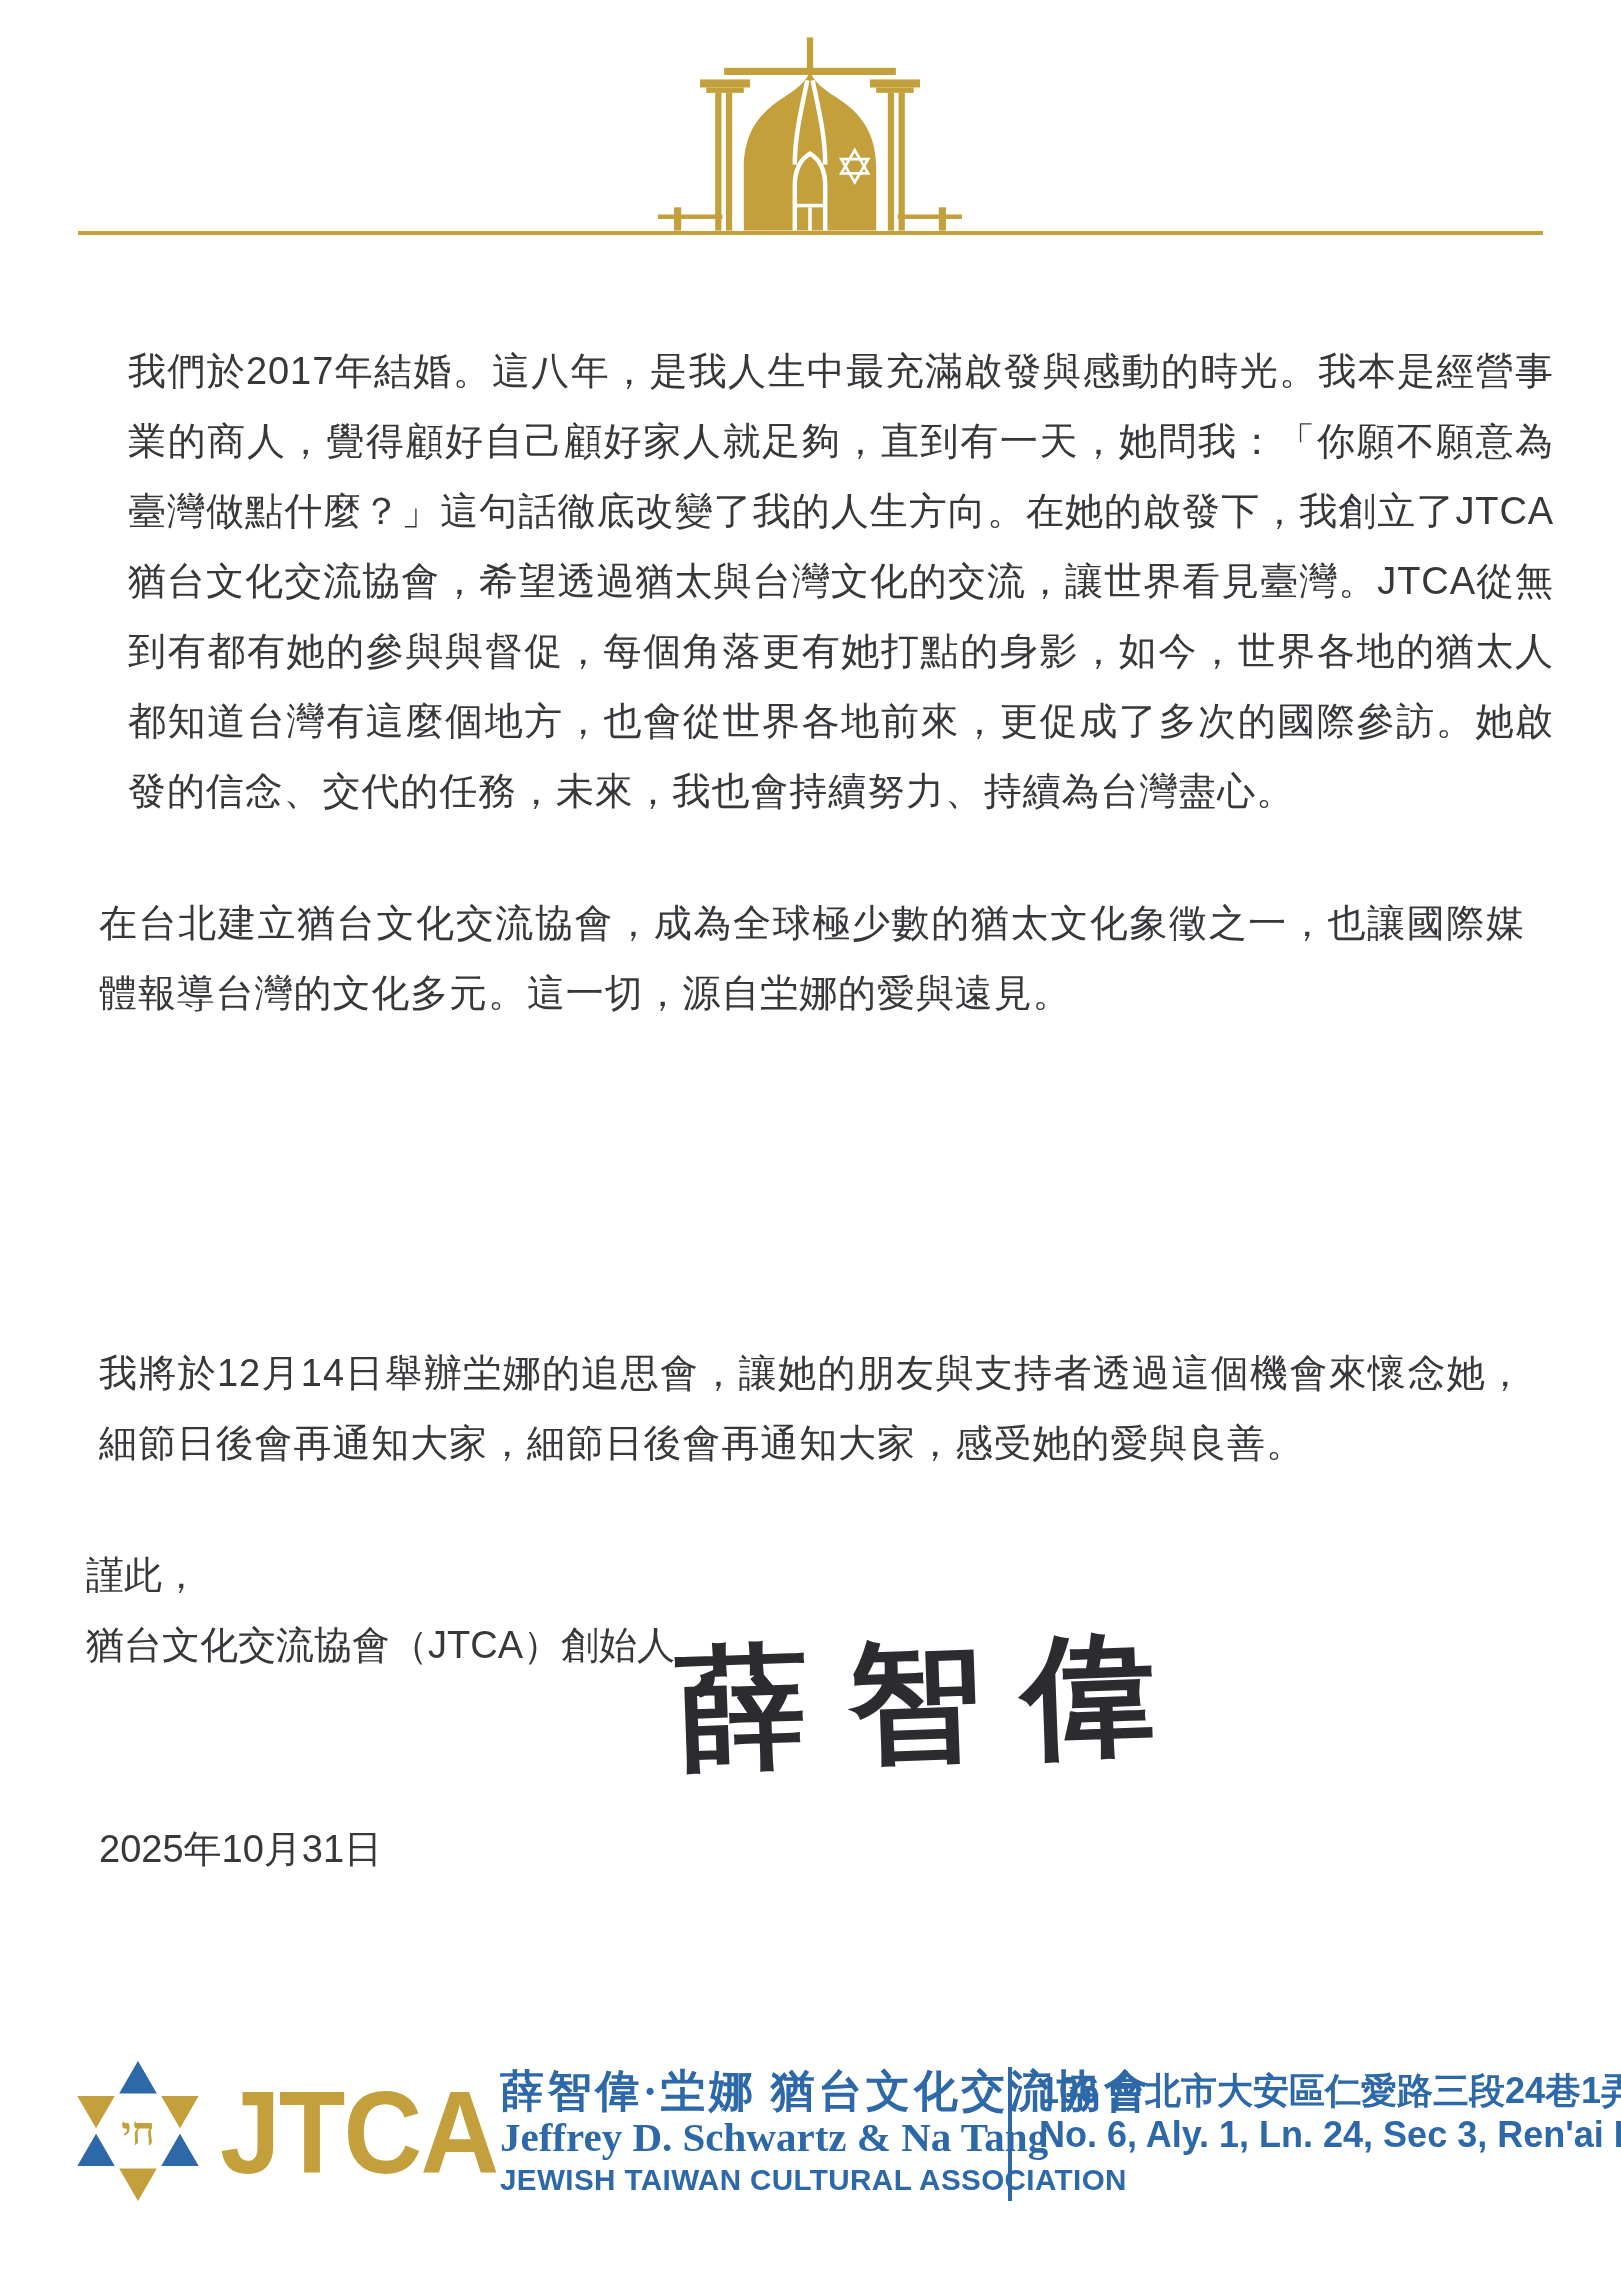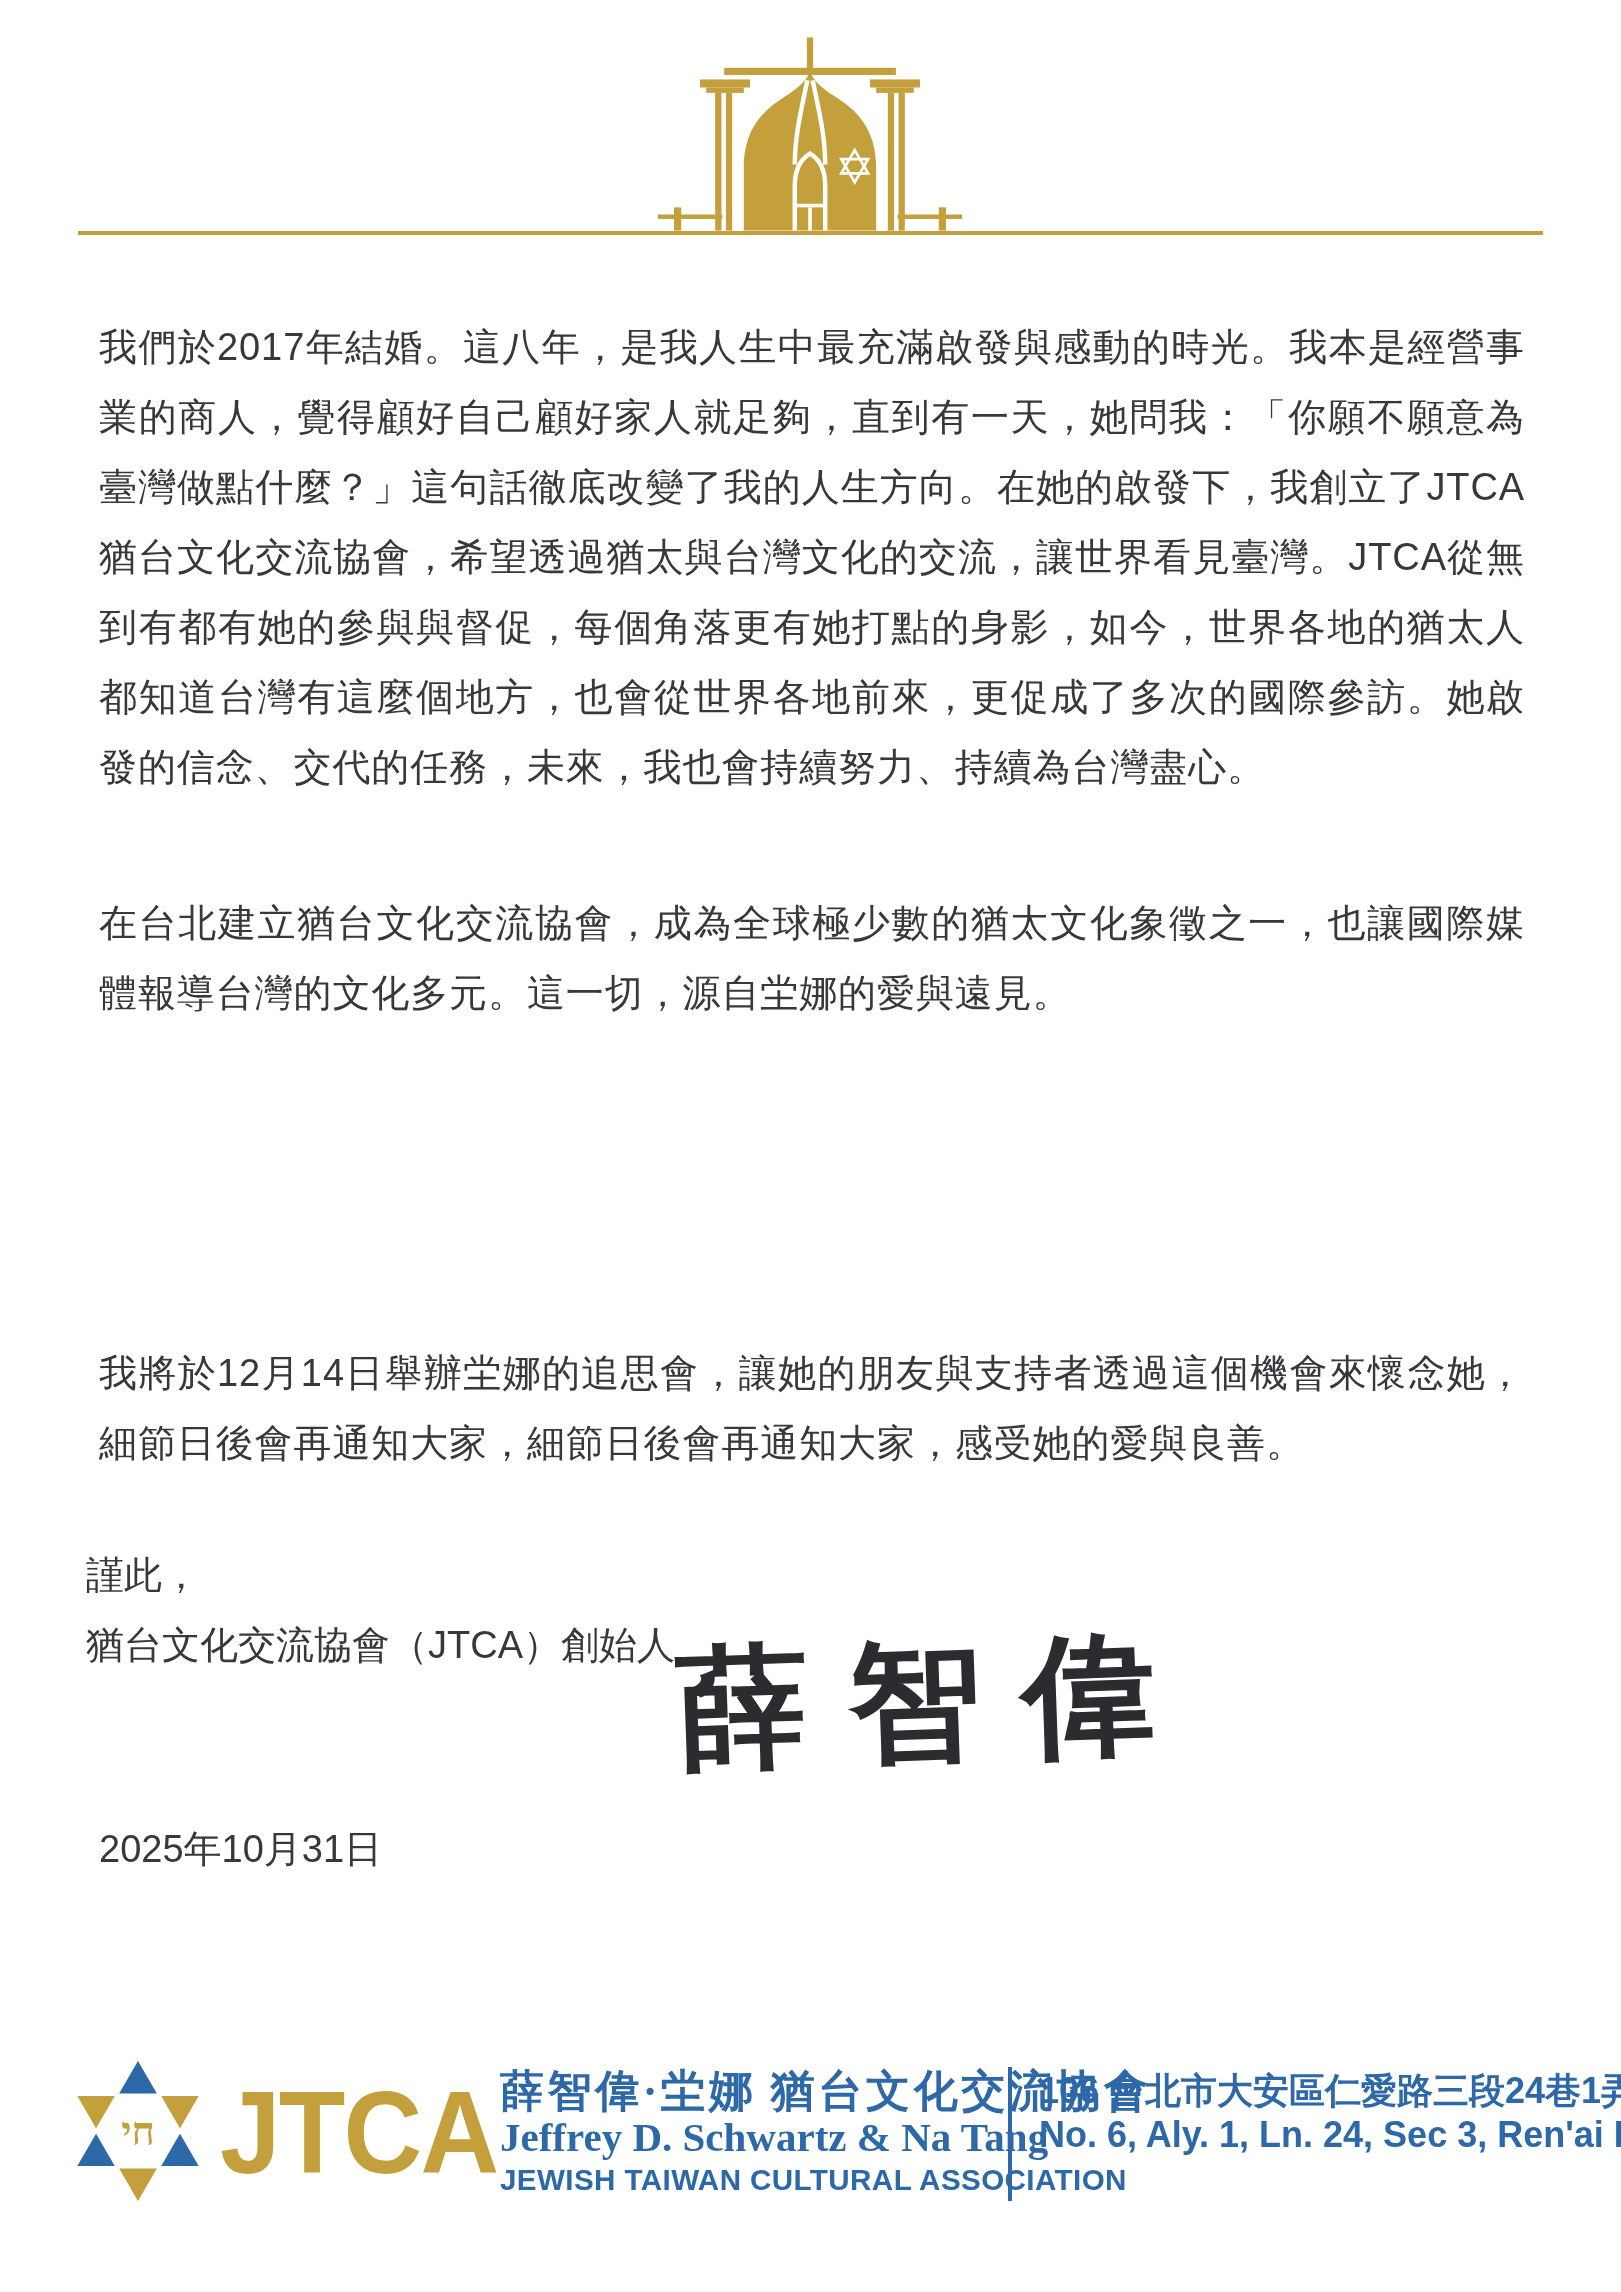--- a/index.html
+++ b/index.html
@@ -9,21 +9,21 @@
   }
   
   #gold-rule{position:absolute;left:78px;right:78px;top:231px;height:3.6px;background:#c3a03c;}
   #emblem{position:absolute;left:649px;top:32px;width:322px;height:204px;}
   
   .para{
     position:absolute;left:99px;width:1426px;
     font-size:38px;line-height:70px;text-align:justify;letter-spacing:0.9px;
     color:#38383c;margin:0;
   }
-  #para-1{top:312px;}
+  #para-1{top:336px;margin-left:29px;}
   #para-2{top:888px;}
   #para-3{top:1068px;}
   #para-4{top:1338px;}
   #closing{position:absolute;left:86px;top:1540px;width:806px;font-size:38px;line-height:70px;color:#38383c;}
   #closing div{margin:0;}
   #signature{
     position:absolute;left:676px;top:1612px;width:573px;
     font-size:133px;font-weight:600;letter-spacing:40px;color:#2b2b30;
     transform:rotate(-2deg);white-space:nowrap;
   }

